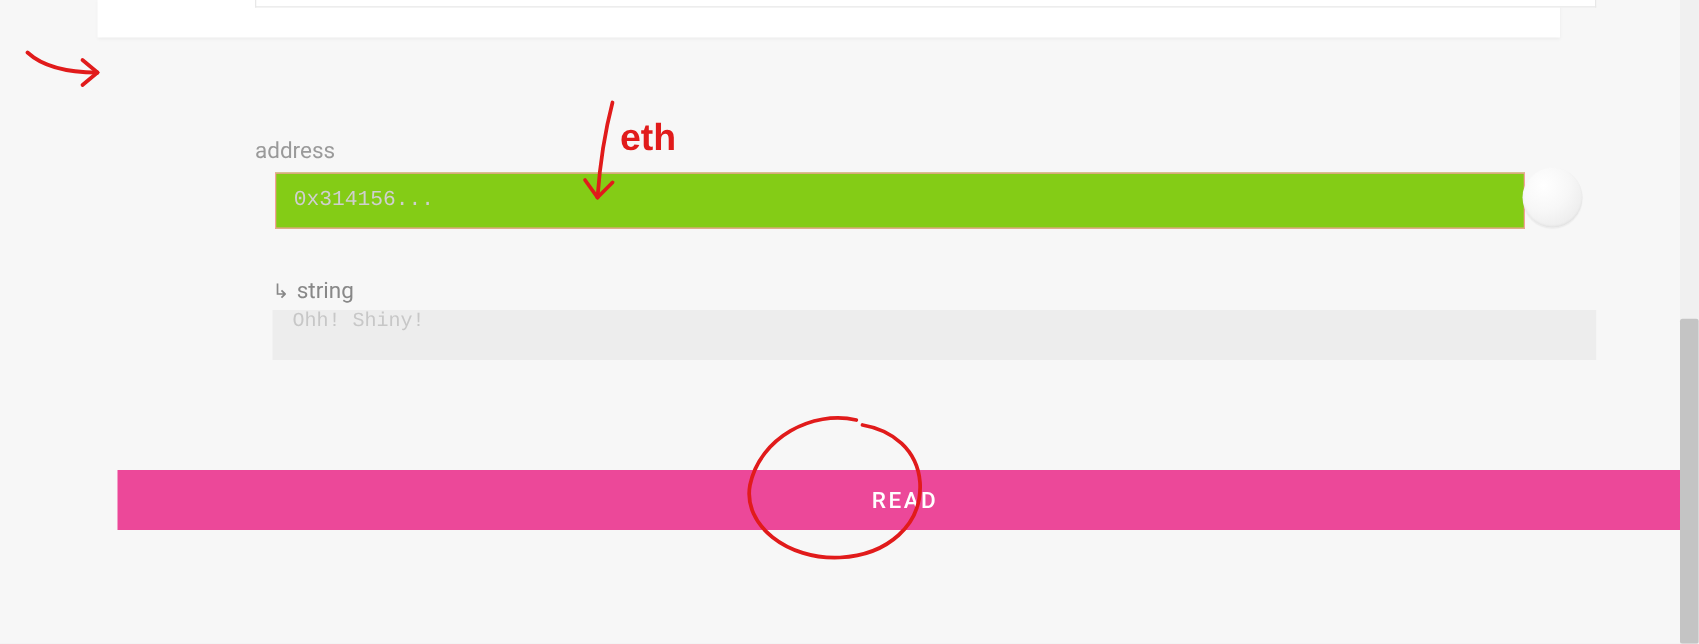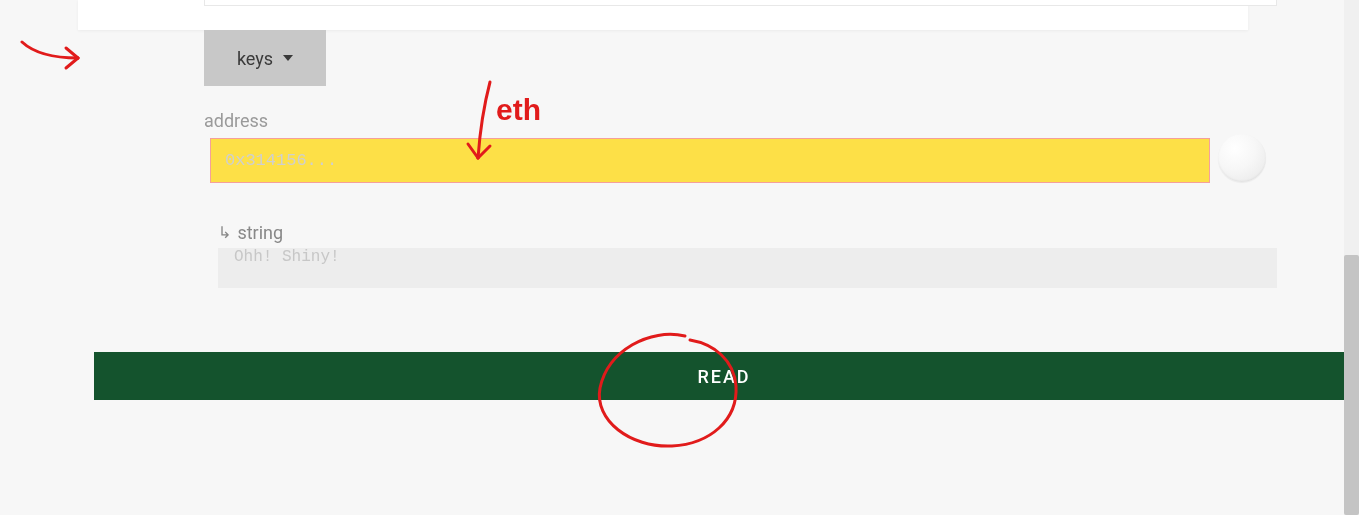--- a/index.html
+++ b/index.html
@@ -70,26 +70,26 @@
     .address-label {
       position: absolute;
       left: 126px;
       top: 110px;
       color: #9a9a9a;
       font-size: 18px;
       font-weight: 400;
     }
     .address-input {
       position: absolute;
-      left: 132px;
+      left: 142px;
       top: 138px;
       width: 1000px;
       height: 45px;
       border: 1px solid #f5a09a;
-      background: #fde047;
+      background: #84cc16;
       padding: 0 14px;
       font-family: "Courier New", monospace;
       font-size: 17px;
       color: #555;
       outline: none;
     }
     .address-input::placeholder {
       color: #cfcfcf;
       font-family: "Courier New", monospace;
     }
@@ -128,24 +128,24 @@
       display: flex;
       align-items: flex-start;
       padding: 0 16px;
       font-family: "Courier New", monospace;
       font-size: 16px;
       color: #c7c7c7;
     }
     .read-bar {
       position: absolute;
       left: 94px;
-      top: 352px;
+      top: 376px;
       width: 1260px;
       height: 48px;
-      background: #14532d;
+      background: #ec4899;
       display: flex;
       align-items: center;
       justify-content: center;
       color: #ffffff;
       font-size: 18px;
       letter-spacing: 2px;
       font-weight: 500;
       cursor: pointer;
     }
     .scrollbar-track {
@@ -206,24 +206,20 @@
     }
   </style>
 </head>
 <body>
 
 <div class="page-bg"></div>
 
 <div class="card">
   <div class="top-field-outline"></div>
 
-  <div class="keys-dropdown">
-    <span class="label">keys</span>
-    <span class="caret"></span>
-  </div>
 
   <div class="address-label">address</div>
 
   <input type="text" class="address-input" placeholder="0x314156..." style="">
 
   <div class="circle-indicator"></div>
 
   <div class="return-row">
     <span class="return-arrow">↳</span>
     <span>string</span>

